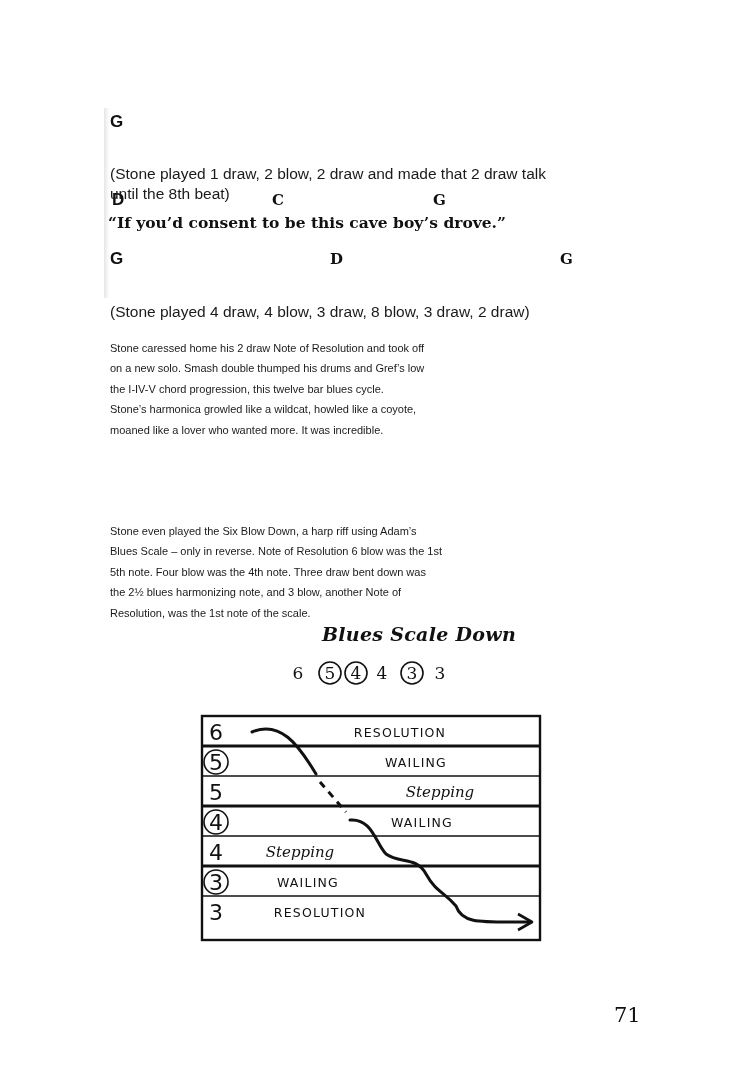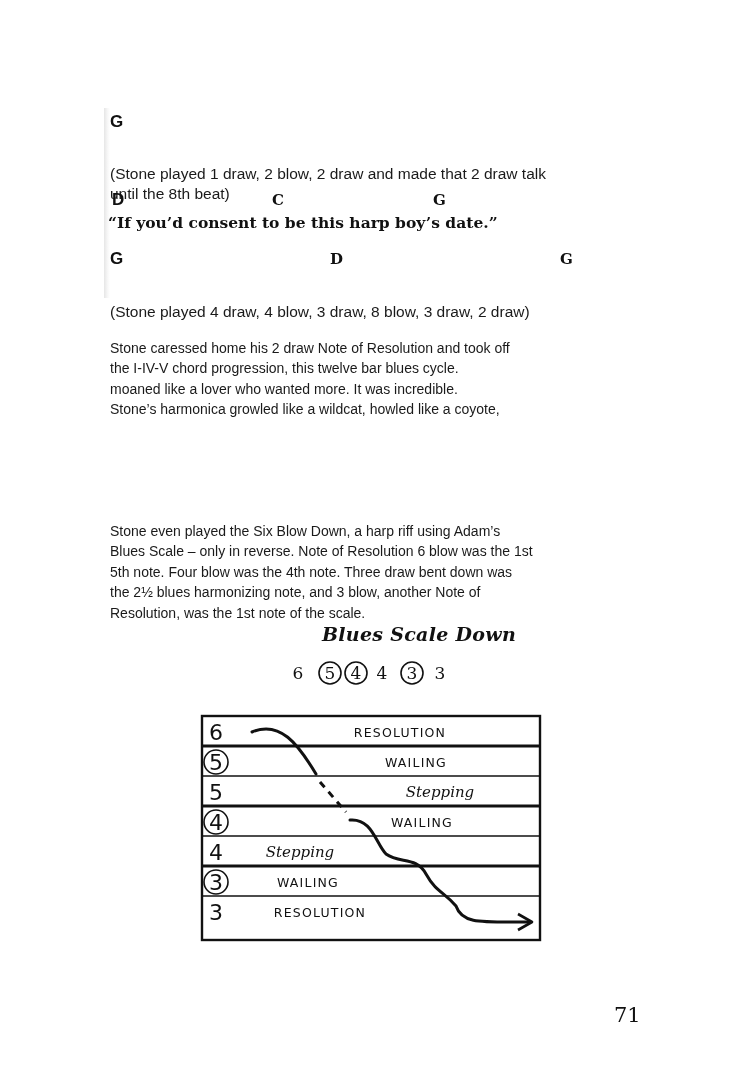--- a/index.html
+++ b/index.html
@@ -10,21 +10,21 @@
 
   .chord { position: absolute; font-family: "Liberation Sans", sans-serif; font-weight: bold;
     font-size: 17px; line-height: 20px; color: #111; }
   .chord.serif { font-family: "DejaVu Serif", serif; font-size: 15px; }
   .paren { position: absolute; left: 110px; font-family: "Liberation Sans", sans-serif;
     font-size: 15.5px; line-height: 21px; color: #1a1a1a; white-space: nowrap; margin-top: 32px; }
   .lyric { position: absolute; left: 108px; top: 212px; font-family: "DejaVu Serif", serif;
     font-weight: bold; font-size: 15.5px; line-height: 22px; white-space: nowrap; color: #111; }
 
   .para { position: absolute; left: 110px; width: 530px; font-family: "Liberation Sans", sans-serif;
-    font-size: 14px; line-height: 20.4px; color: #1a1a1a; }
+    font-size: 11px; line-height: 20.4px; color: #1a1a1a; }
   .para .ln { display: block; white-space: nowrap; }
 
   .fig-title { position: absolute; left: 0; width: 750px; top: 623px; text-align: center;
     font-family: "DejaVu Serif", serif; font-style: italic; font-weight: bold; font-size: 19px;
     letter-spacing: 0.3px; color: #111; margin-left: 44px; }
   .fig-seq { position: absolute; left: 290px; top: 658px; width: 180px; height: 30px; }
 
   .diagram { position: absolute; left: 200px; top: 714px; width: 342px; height: 228px; }
 
   .page-number { position: absolute; left: 614px; top: 1003px; font-family: "DejaVu Serif", serif;
@@ -36,32 +36,33 @@
 <div class="page">
   <div class="scan-edge"></div>
 
   <div class="chord" style="left:110px; top:112px;">G</div>
   <div class="paren" style="top:131px;">(Stone played 1 draw, 2 blow, 2 draw and made that 2 draw talk</div>
   <div class="paren" style="top:151px;">until the 8th beat)</div>
 
   <div class="chord" style="left:112px; top:190px;">D</div>
   <div class="chord serif" style="left:272px; top:190px;">C</div>
   <div class="chord serif" style="left:433px; top:190px;">G</div>
-  <div class="lyric">“If you’d consent to be this harp boy’s date.”</div>
+  <div class="lyric">“If you’d consent to be this cave boy’s drove.”</div>
 
   <div class="chord" style="left:110px; top:249px;">G</div>
   <div class="chord serif" style="left:330px; top:249px;">D</div>
   <div class="chord serif" style="left:560px; top:249px;">G</div>
   <div class="paren" style="top:269px;">(Stone played 4 draw, 4 blow, 3 draw, 8 blow, 3 draw, 2 draw)</div>
 
   <div class="para" style="top:338px;">
     <span class="ln">Stone caressed home his 2 draw Note of Resolution and took off</span>
+    <span class="ln">on a new solo. Smash double thumped his drums and Gref’s low</span>
     <span class="ln">the I-IV-V chord progression, this twelve bar blues cycle.</span>
+    <span class="ln">Stone’s harmonica growled like a wildcat, howled like a coyote,</span>
     <span class="ln">moaned like a lover who wanted more. It was incredible.</span>
-    <span class="ln">Stone’s harmonica growled like a wildcat, howled like a coyote,</span>
   </div>
 
   <div class="para" style="top:484px;margin-top:37px;">
     <span class="ln">Stone even played the Six Blow Down, a harp riff using Adam’s</span>
     <span class="ln">Blues Scale – only in reverse. Note of Resolution 6 blow was the 1st</span>
     <span class="ln">5th note. Four blow was the 4th note. Three draw bent down was</span>
     <span class="ln">the 2½ blues harmonizing note, and 3 blow, another Note of</span>
     <span class="ln">Resolution, was the 1st note of the scale.</span>
   </div>
 

